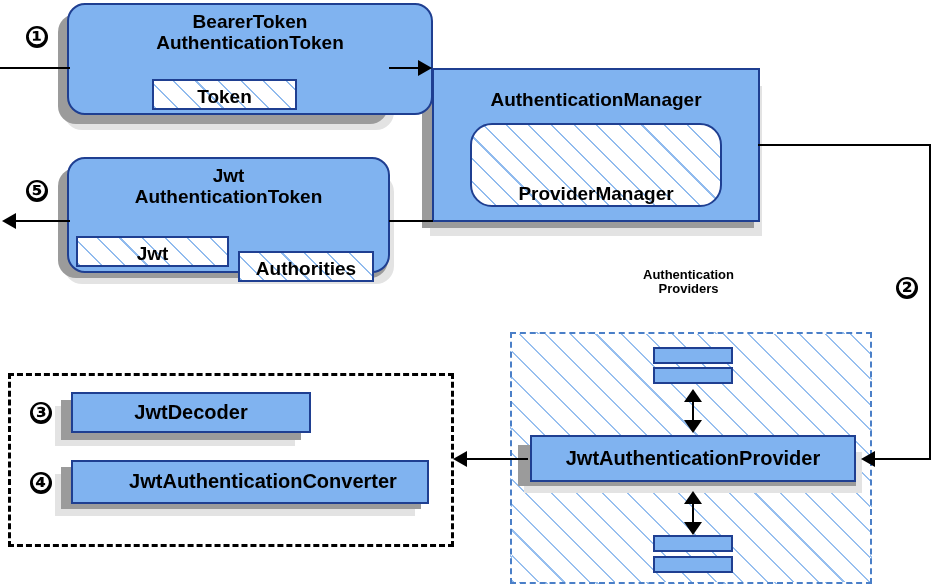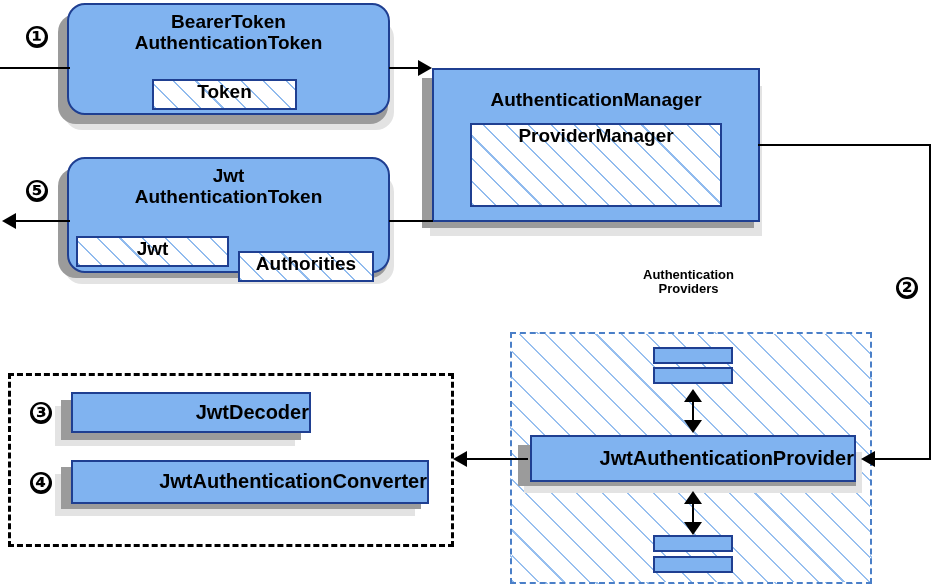--- a/index.html
+++ b/index.html
@@ -20,21 +20,21 @@
   
   .node {
     position: absolute;
     box-sizing: border-box;
     background: #80b3f0;
     border: 2px solid #1f3f91;
     color: #000000;
     font-weight: bold;
     display: flex;
     align-items: center;
-    justify-content: flex-end;
+    justify-content: center;
     text-align: center;
     line-height: 1.08;
     z-index: 6;
   }
   .shadow {
     position: absolute;
     box-sizing: border-box;
     background: #9b9b9b;
     z-index: 3;
   }
@@ -54,21 +54,21 @@
     border: 2px solid #1f3f91;
     background-color: #ffffff;
     background-image: repeating-linear-gradient(
       45deg,
       rgba(125,175,235,0.85) 0px,
       rgba(125,175,235,0.85) 1.5px,
       rgba(255,255,255,0) 1.5px,
       rgba(255,255,255,0) 16px
     );
     display: flex;
-    align-items: flex-start;
+    align-items: flex-end;
     justify-content: center;
     color: #000;
     font-weight: bold;
     z-index: 8;
   }
   
   .hatch-region {
     position: absolute;
     box-sizing: border-box;
     border: 2px dashed #4a7fc8;
@@ -161,21 +161,21 @@
     z-index: 5;
   }
 </style>
 </head>
 <body>
 
 <div id="canvas">
 
   <div class="shadow rounded-sh" style="left:58px; top:14px; width:330px; height:110px;"></div>
   <div class="shadow2 rounded-sh" style="left:64px; top:20px; width:330px; height:110px;"></div>
-  <div class="node rounded" style="left:67px; top:3px; width:323px; height:112px; font-size:19px; flex-direction:column; justify-content:flex-start; padding-top:7px;">
+  <div class="node rounded" style="left:67px; top:3px; width:366px; height:112px; font-size:19px; flex-direction:column; justify-content:flex-start; padding-top:7px;">
     <span>BearerToken</span>
     <span>AuthenticationToken</span>
   </div>
   <div class="hatch-box" style="left:152px; top:79px; width:145px; height:31px; font-size:19px;">
     <span>Token</span>
   </div>
 
   <div class="shadow rounded-sh" style="left:58px; top:168px; width:330px; height:110px;"></div>
   <div class="shadow2 rounded-sh" style="left:64px; top:174px; width:330px; height:110px;"></div>
   <div class="node rounded" style="left:67px; top:157px; width:323px; height:116px; font-size:19px; flex-direction:column; justify-content:flex-start; padding-top:7px;">
@@ -187,21 +187,21 @@
   </div>
   <div class="hatch-box" style="left:238px; top:251px; width:136px; height:31px; font-size:19px;">
     <span>Authorities</span>
   </div>
 
   <div class="shadow" style="left:422px; top:78px; width:332px; height:150px;"></div>
   <div class="shadow2" style="left:430px; top:86px; width:332px; height:150px;"></div>
   <div class="node" style="left:432px; top:68px; width:328px; height:154px; font-size:19px; flex-direction:column; justify-content:flex-start; padding-top:20px;">
     <span>AuthenticationManager</span>
   </div>
-  <div class="hatch-box" style="left:470px; top:123px; width:252px; height:84px; font-size:19px;">
+  <div class="hatch-box" style="left:470px; top:123px; width:252px; height:84px; font-size:19px;border-radius:22px;">
     <span>ProviderManager</span>
   </div>
 
   <div class="plain-label" style="left:566px; top:268px; width:245px; font-size:13px;">
     <span>Authentication</span><br>
     <span>Providers</span>
   </div>
 
   <div class="hatch-region" style="left:510px; top:332px; width:362px; height:252px;"></div>
 

